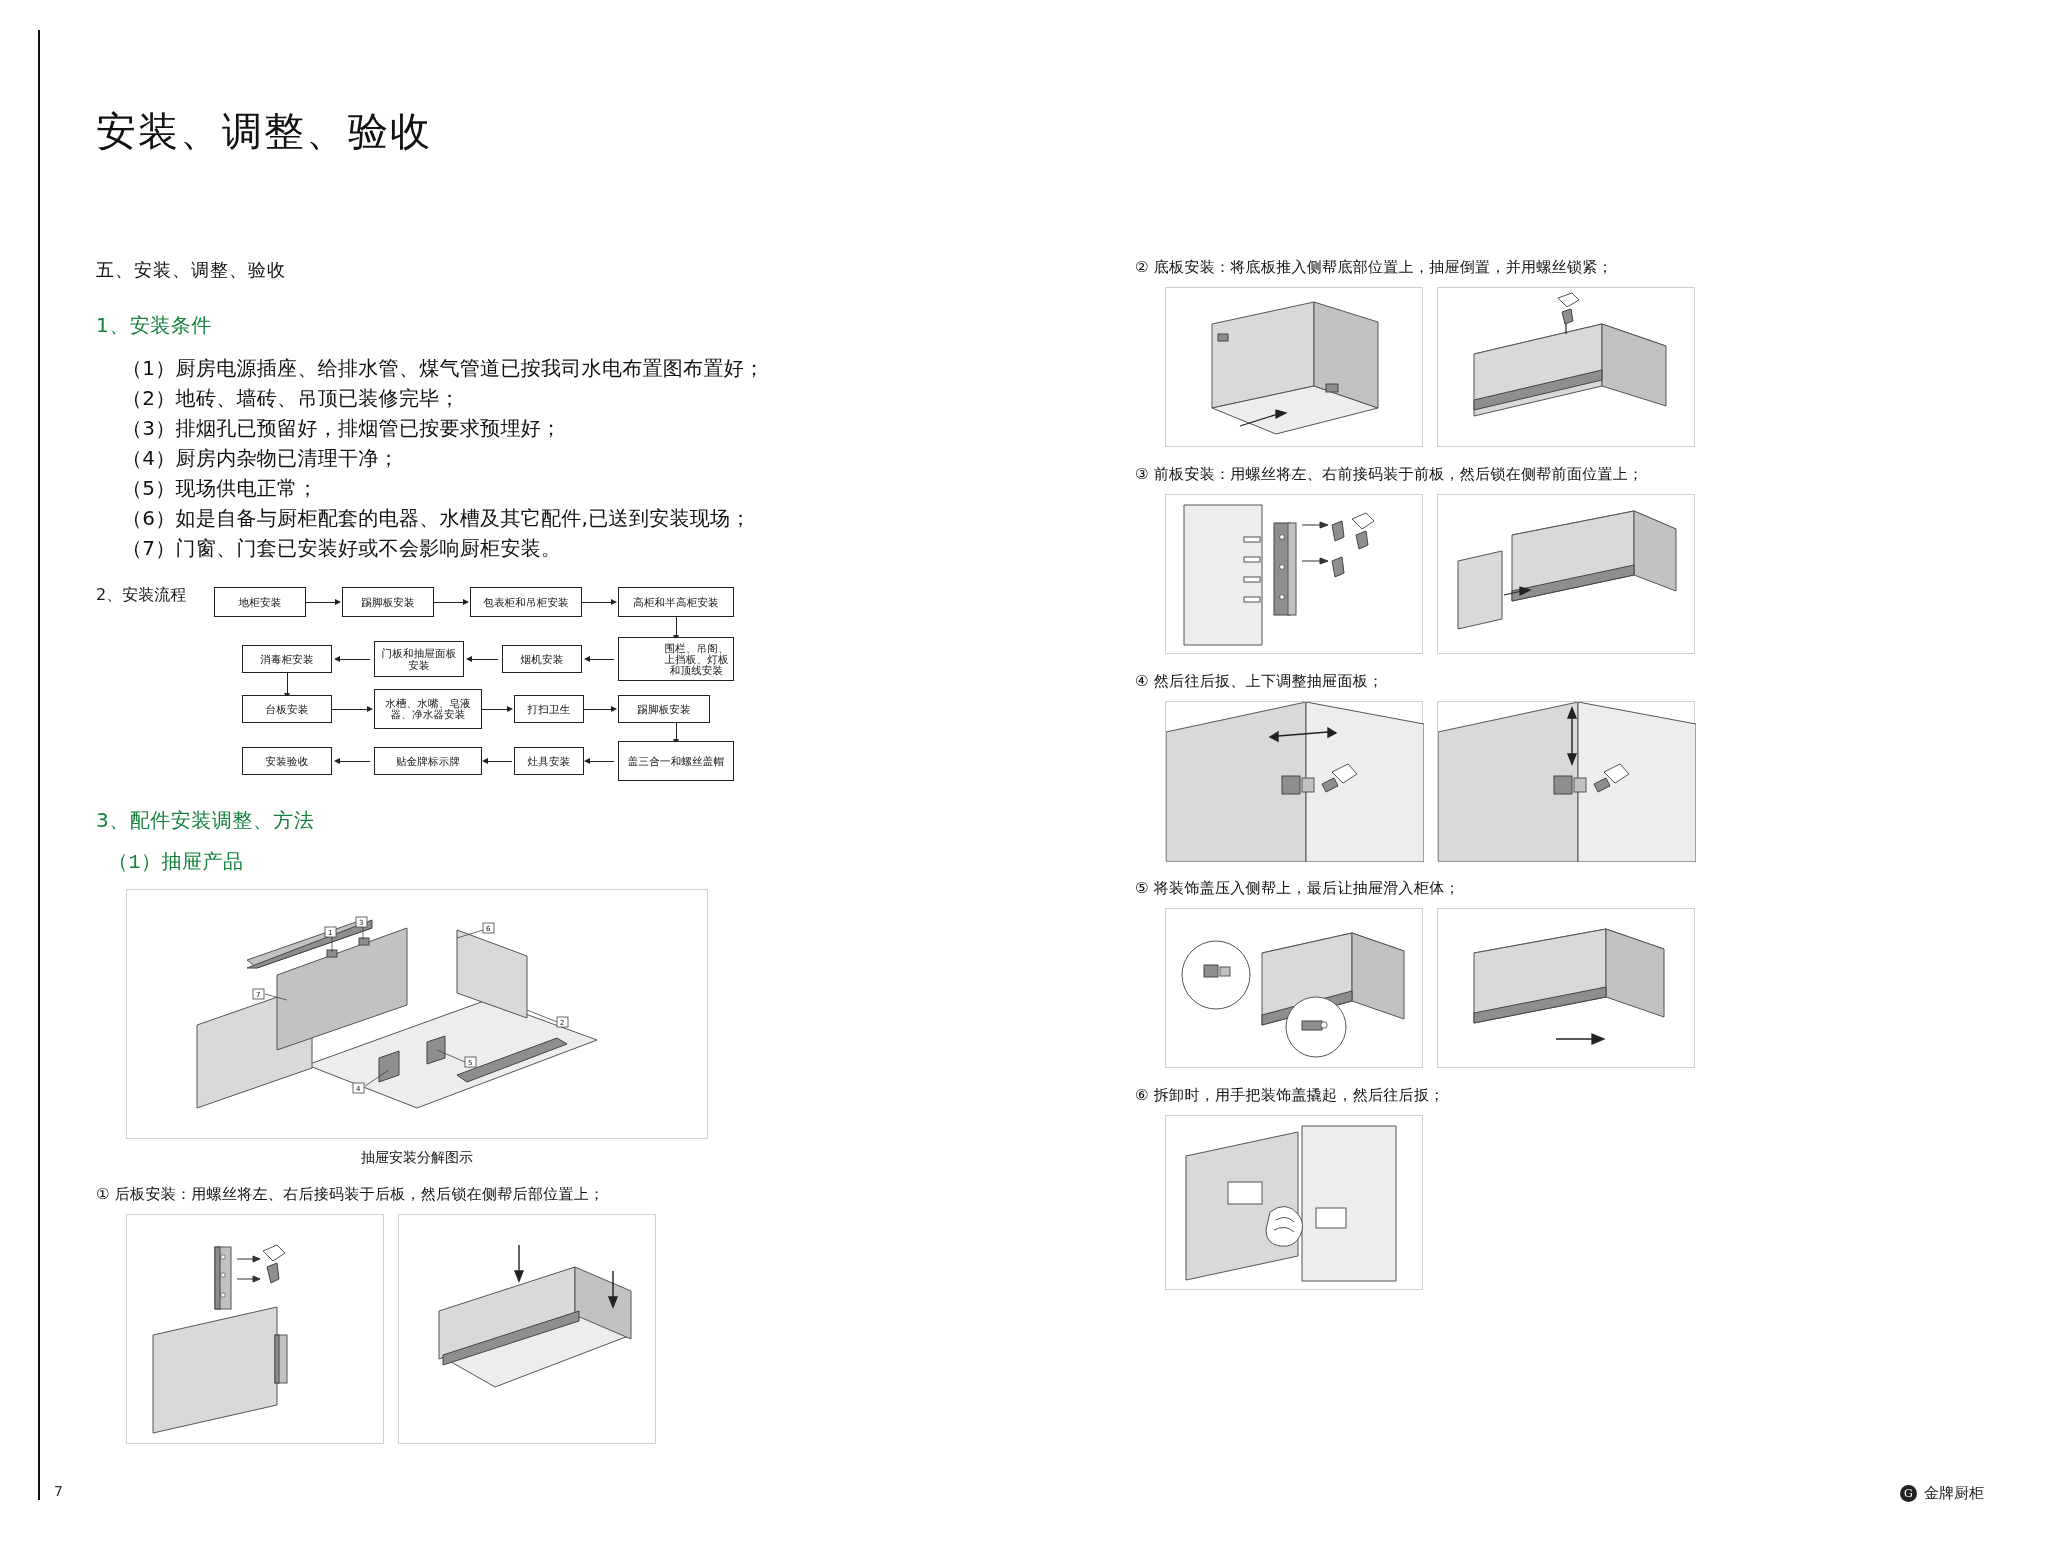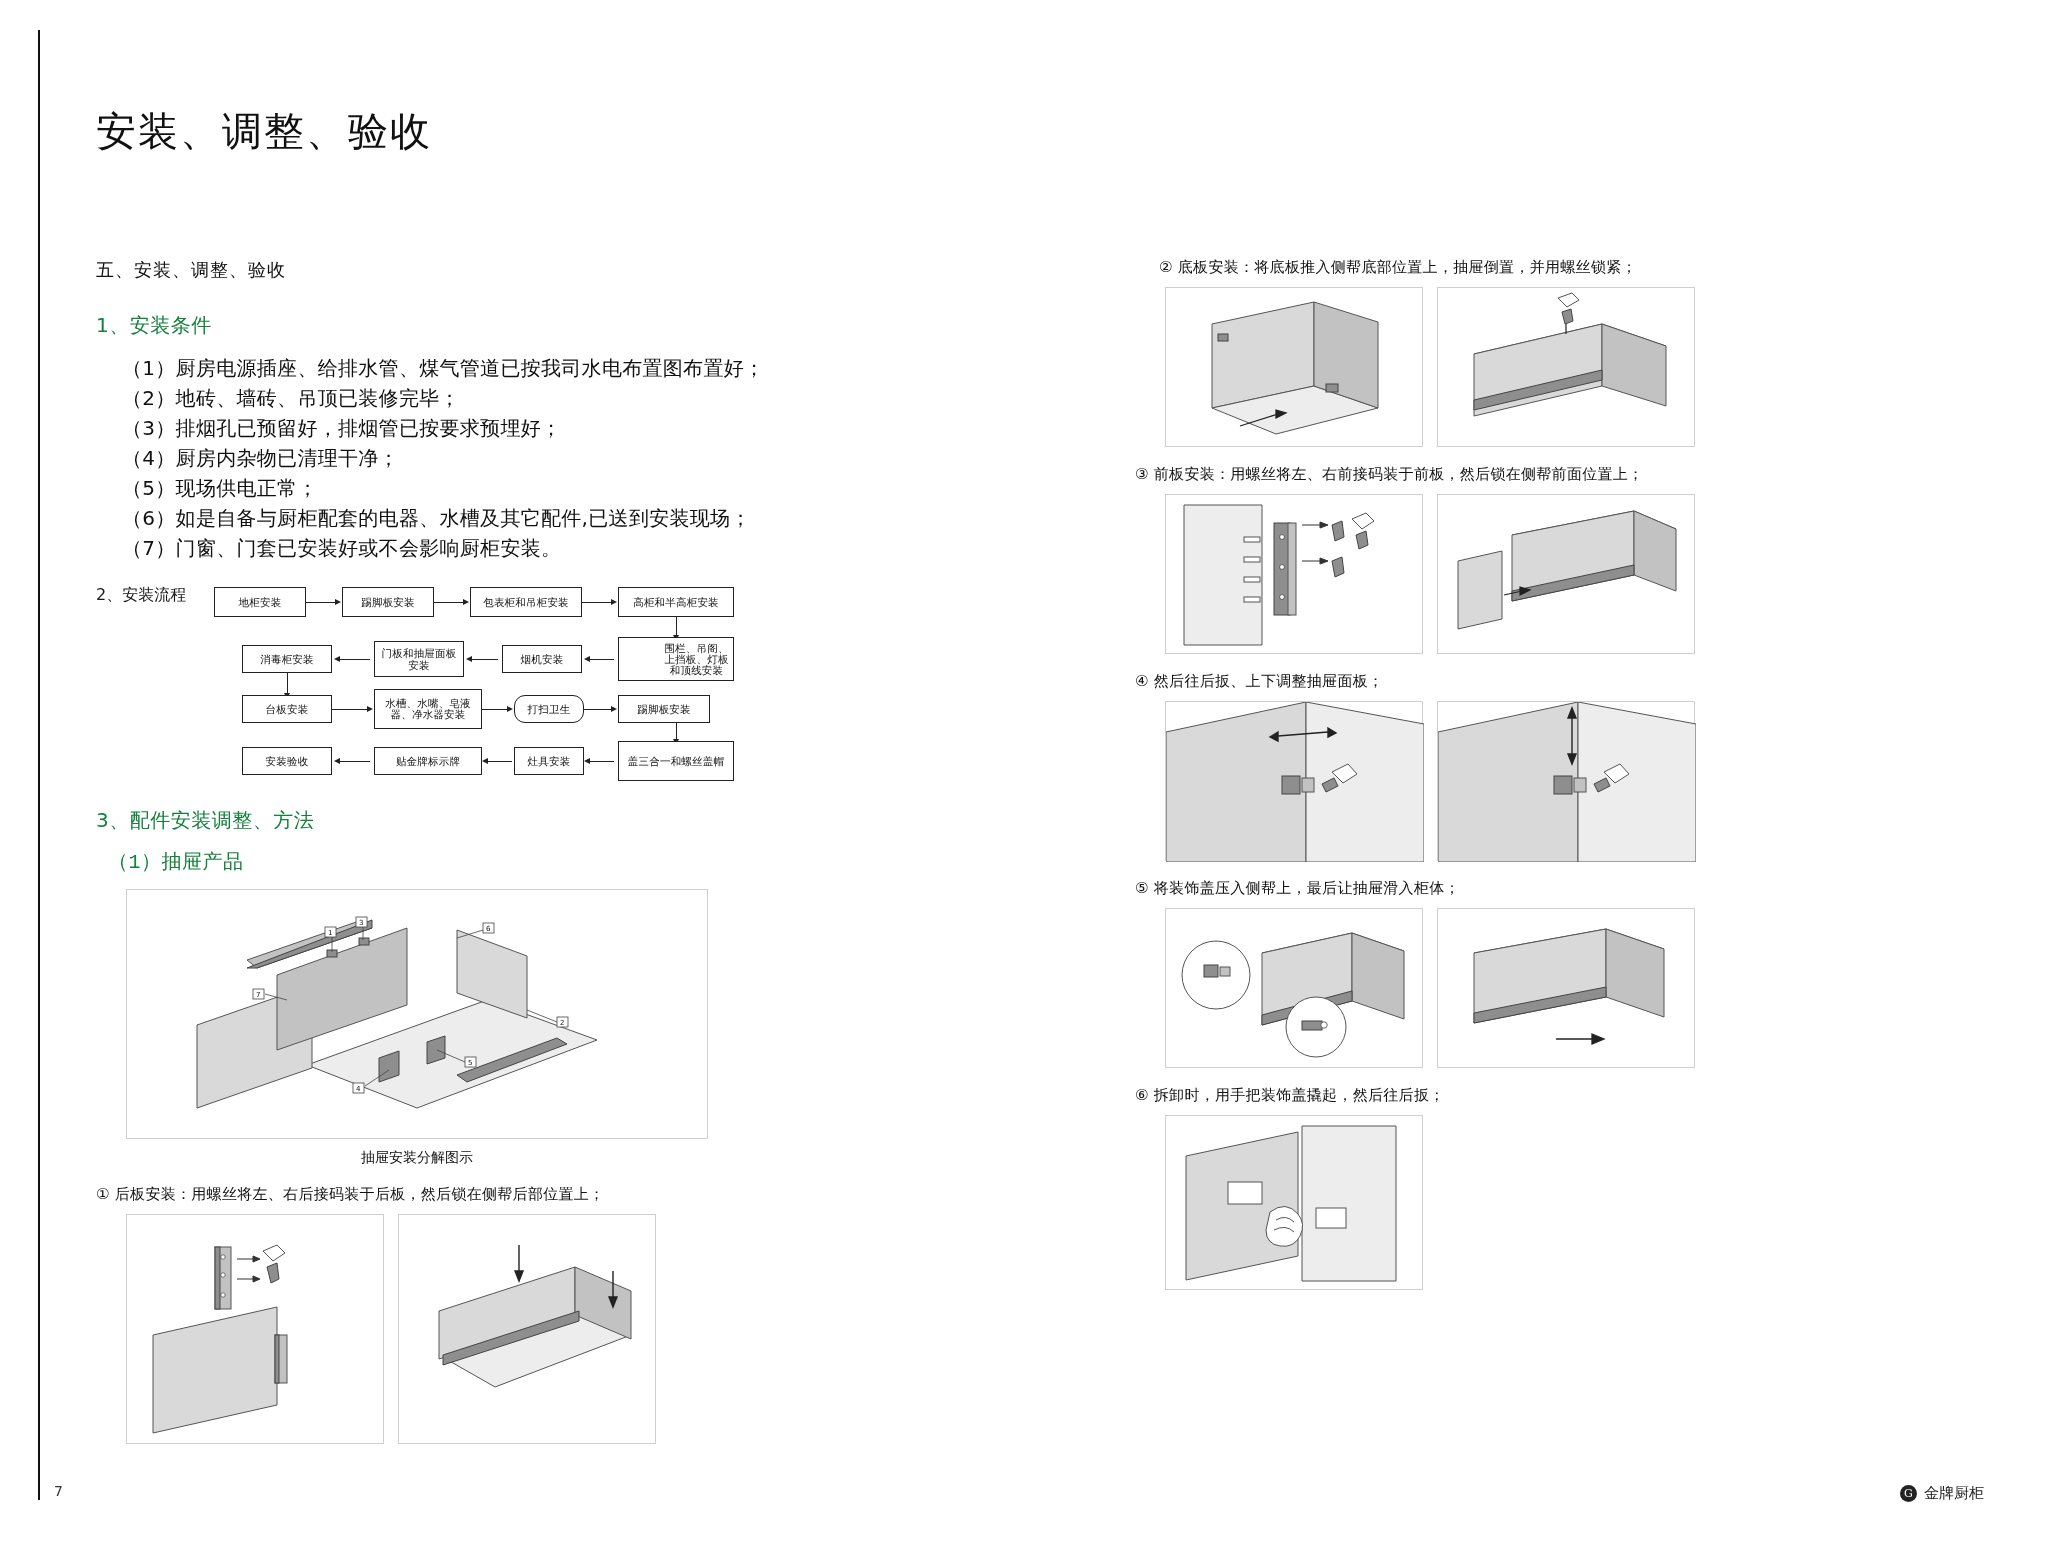--- a/index.html
+++ b/index.html
@@ -233,21 +233,21 @@
         <div class="arr arr-h" style="left:254px; top:80px; width:30px;"></div>
         <div class="arrowhead ah-left" style="left:252px; top:76.5px;"></div>
         <div class="arr arr-h" style="left:122px; top:80px; width:34px;"></div>
         <div class="arrowhead ah-left" style="left:120px; top:76.5px;"></div>
 
         <div class="arr arr-v" style="left:73px; top:94px; height:22px;"></div>
         <div class="arrowhead ah-down" style="left:69.5px; top:114px;"></div>
 
         <div class="fbox" style="left:28px; top:116px;width:90px; height:28px;">台板安装</div>
         <div class="fbox" style="left:160px;top:110px;width:108px;height:40px; line-height:11px;">水槽、水嘴、皂液器、净水器安装</div>
-        <div class="fbox" style="left:300px;top:116px;width:70px; height:28px;border-radius:11px;">打扫卫生</div>
+        <div class="fbox" style="left:300px;top:116px;width:70px; height:28px;">打扫卫生</div>
         <div class="fbox" style="left:404px;top:116px;width:92px; height:28px;">踢脚板安装</div>
         <div class="arr arr-h" style="left:118px; top:130px; width:36px;"></div>
         <div class="arrowhead ah-right" style="left:153px; top:126.5px;"></div>
         <div class="arr arr-h" style="left:268px; top:130px; width:26px;"></div>
         <div class="arrowhead ah-right" style="left:293px; top:126.5px;"></div>
         <div class="arr arr-h" style="left:370px; top:130px; width:28px;"></div>
         <div class="arrowhead ah-right" style="left:397px; top:126.5px;"></div>
         <div class="arr arr-v" style="left:462px; top:144px; height:18px;"></div>
         <div class="arrowhead ah-down" style="left:458.5px; top:160px;"></div>
 
@@ -352,21 +352,21 @@
             <line x1="214" y1="56" x2="214" y2="84"></line>
               <polygon points="210,82 218,82 214,92" fill="#222"></polygon>
           </g>
         </svg>
       </div>
     </div>
   </div>
 
   <div class="col-right">
 
-    <div class="step-text" style="margin-top:0;margin-left:24px;">② 底板安装：将底板推入侧帮底部位置上，抽屉倒置，并用螺丝锁紧；</div>
+    <div class="step-text" style="margin-top:0;">② 底板安装：将底板推入侧帮底部位置上，抽屉倒置，并用螺丝锁紧；</div>
     <div class="pair" style="margin-left:30px;">
       <div class="fig-box" style="width:258px; height:160px;">
         <svg width="258" height="160" viewBox="0 0 258 160">
           <polygon class="pnl" points="46,36 148,14 148,98 46,120"></polygon>
           <polygon class="pnl3" points="46,120 148,98 212,120 110,146"></polygon>
           <polygon class="pnl2" points="148,14 212,34 212,120 148,98"></polygon>
           <rect class="dk" x="52" y="46" width="10" height="7"></rect>
           <rect class="dk" x="160" y="96" width="12" height="8"></rect>
           <g stroke="#222" stroke-width="1.3" fill="none">
             <line x1="74" y1="138" x2="112" y2="126"></line>

